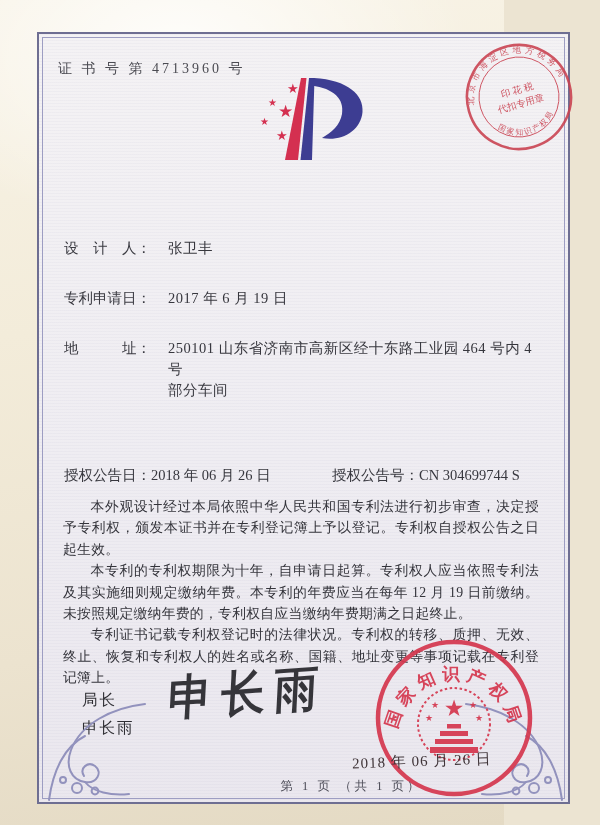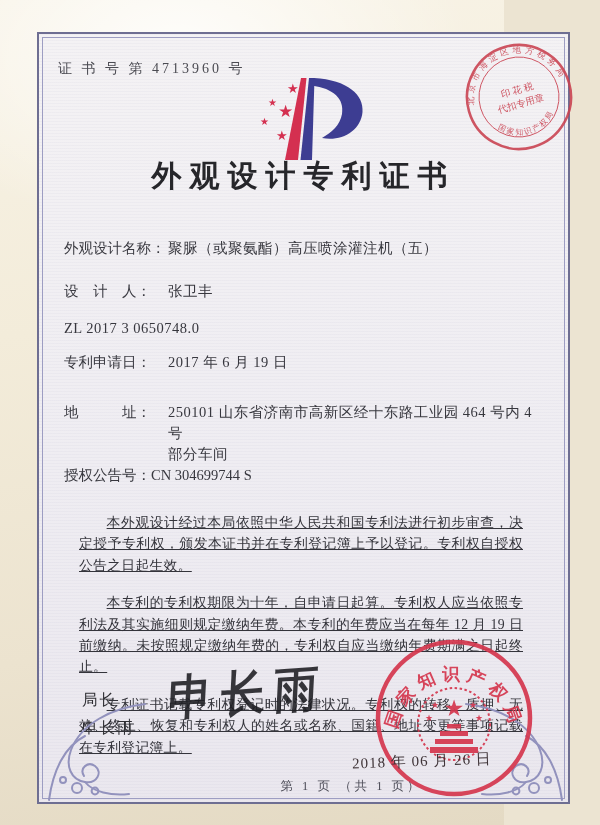--- a/index.html
+++ b/index.html
@@ -37,21 +37,21 @@
   .fields{left:64px;top:238px;width:478px;font-size:14.5px;color:#37373e;}
   .frow{margin-bottom:13px;line-height:21px;display:flex;align-items:flex-start;}
   .frow.gap-lg{margin-bottom:22px;}
   .frow.gap-md{margin-bottom:16px;}
   .flabel{display:inline-block;width:104px;flex:0 0 104px;white-space:pre;color:#3a3a41;}
   .fvalue{display:inline-block;letter-spacing:.5px;}
   .fvalue .line2{display:block;}
   .grant-row{left:64px;top:466px;width:478px;font-size:14.5px;color:#37373e;display:flex;}
   .grant-left{width:268px;flex:0 0 268px;}
   .paras{left:63px;top:496px;width:476px;font-size:13.8px;line-height:21.4px;color:#34343b;text-align:justify;}
-  .paras p{margin:16px;text-indent:2em;letter-spacing:.3px;text-decoration:underline;}
+  .paras p{margin:0;text-indent:2em;letter-spacing:.3px;}
   .signer{left:82px;top:686px;font-size:15.5px;color:#2e2e33;line-height:28px;letter-spacing:2px;}
   .signature{
     left:168px;top:662px;width:220px;
     font-size:44px;font-weight:600;color:#1d1d22;letter-spacing:9px;
     transform:rotate(-4deg) skewX(-7deg) scaleY(1.1);
     opacity:.88;white-space:nowrap;
   }
   .seal{left:372px;top:634px;width:164px;height:164px;opacity:.92;}
   .seal-date{
     left:352px;top:752px;font-size:15px;color:#3f3438;letter-spacing:1px;
@@ -98,47 +98,42 @@
     <polygon points="63,6 68.5,6 60,88 47,88" fill="#d43050"></polygon>
     <polygon points="71,6 76.5,6 74,88 62.5,88" fill="#3d3d92"></polygon>
     <path d="M76,6 C110,8 126,23 124.5,40 C123,59 103,70 84,66 C93.5,60.5 102,53.5 104,42 C106.5,27 96,16.5 73.5,13.5 Z" fill="#3d3d92"></path>
     <text x="49" y="21" font-size="13" fill="#d43050">★</text>
     <text x="30" y="34" font-size="10" fill="#d43050">★</text>
     <text x="40" y="45" font-size="17" fill="#d43050">★</text>
     <text x="22" y="53" font-size="10" fill="#d43050">★</text>
     <text x="38" y="68" font-size="13" fill="#d43050">★</text>
   </svg>
 
-  <div class="abs title">外观设计专利证书</div>
 
   <div class="abs fields">
-    <div class="frow gap-lg">
-      <span class="flabel">外观设计名称：</span>
-      <span class="fvalue">聚脲（或聚氨酯）高压喷涂灌注机（五）</span>
-    </div>
     <div class="frow gap-md">
       <span class="flabel">设　计　人：</span>
       <span class="fvalue">张卫丰</span>
     </div>
     <div class="frow">
-      <span class="fvalue">ZL 2017 3 0650748.0</span>
     </div>
     <div class="frow gap-md">
       <span class="flabel">专利申请日：</span>
       <span class="fvalue">2017 年 6 月 19 日</span>
     </div>
     <div class="frow">
     </div>
     <div class="frow">
       <span class="flabel">地　　　址：</span>
       <span class="fvalue"><span>250101 山东省济南市高新区经十东路工业园 464 号内 4 号</span><span class="line2">部分车间</span></span>
     </div>
   </div>
 
   <div class="abs grant-row">
+    <span class="grant-left"><span>授权公告日：</span><span>2018 年 06 月 26 日</span></span>
     <span><span>授权公告号：</span><span>CN 304699744 S</span></span>
   </div>
 
   <div class="abs paras">
     <p>本外观设计经过本局依照中华人民共和国专利法进行初步审查，决定授予专利权，颁发本证书并在专利登记簿上予以登记。专利权自授权公告之日起生效。</p>
     <p>本专利的专利权期限为十年，自申请日起算。专利权人应当依照专利法及其实施细则规定缴纳年费。本专利的年费应当在每年 12 月 19 日前缴纳。未按照规定缴纳年费的，专利权自应当缴纳年费期满之日起终止。</p>
     <p>专利证书记载专利权登记时的法律状况。专利权的转移、质押、无效、终止、恢复和专利权人的姓名或名称、国籍、地址变更等事项记载在专利登记簿上。</p>
   </div>
 
   <div class="abs signer">

